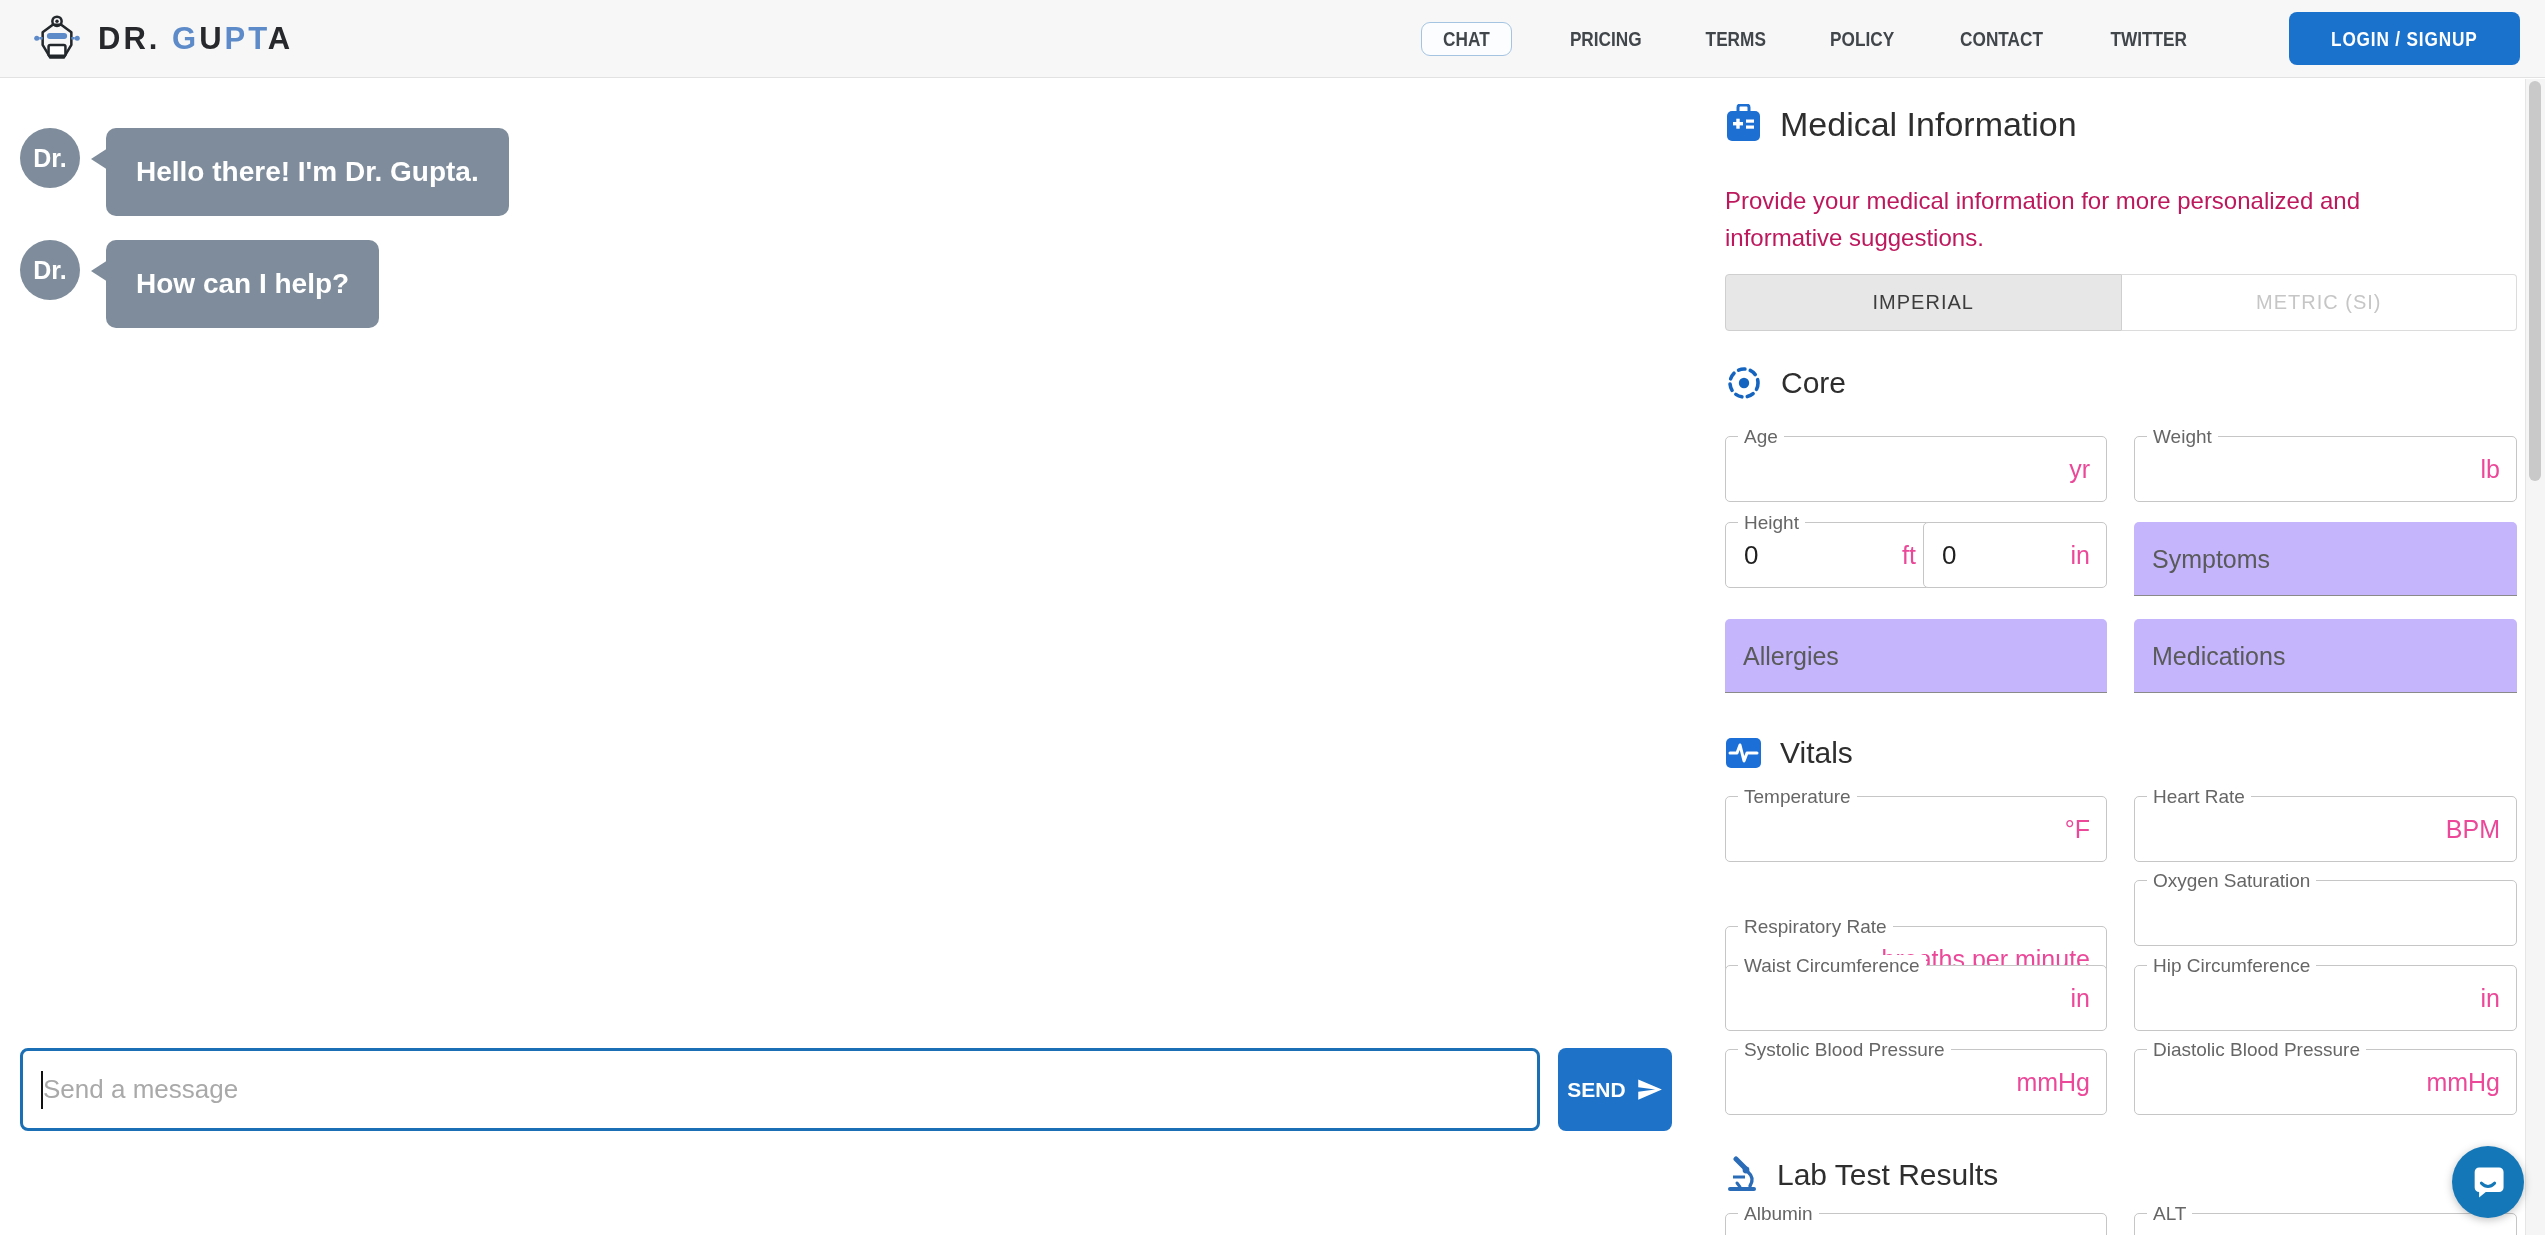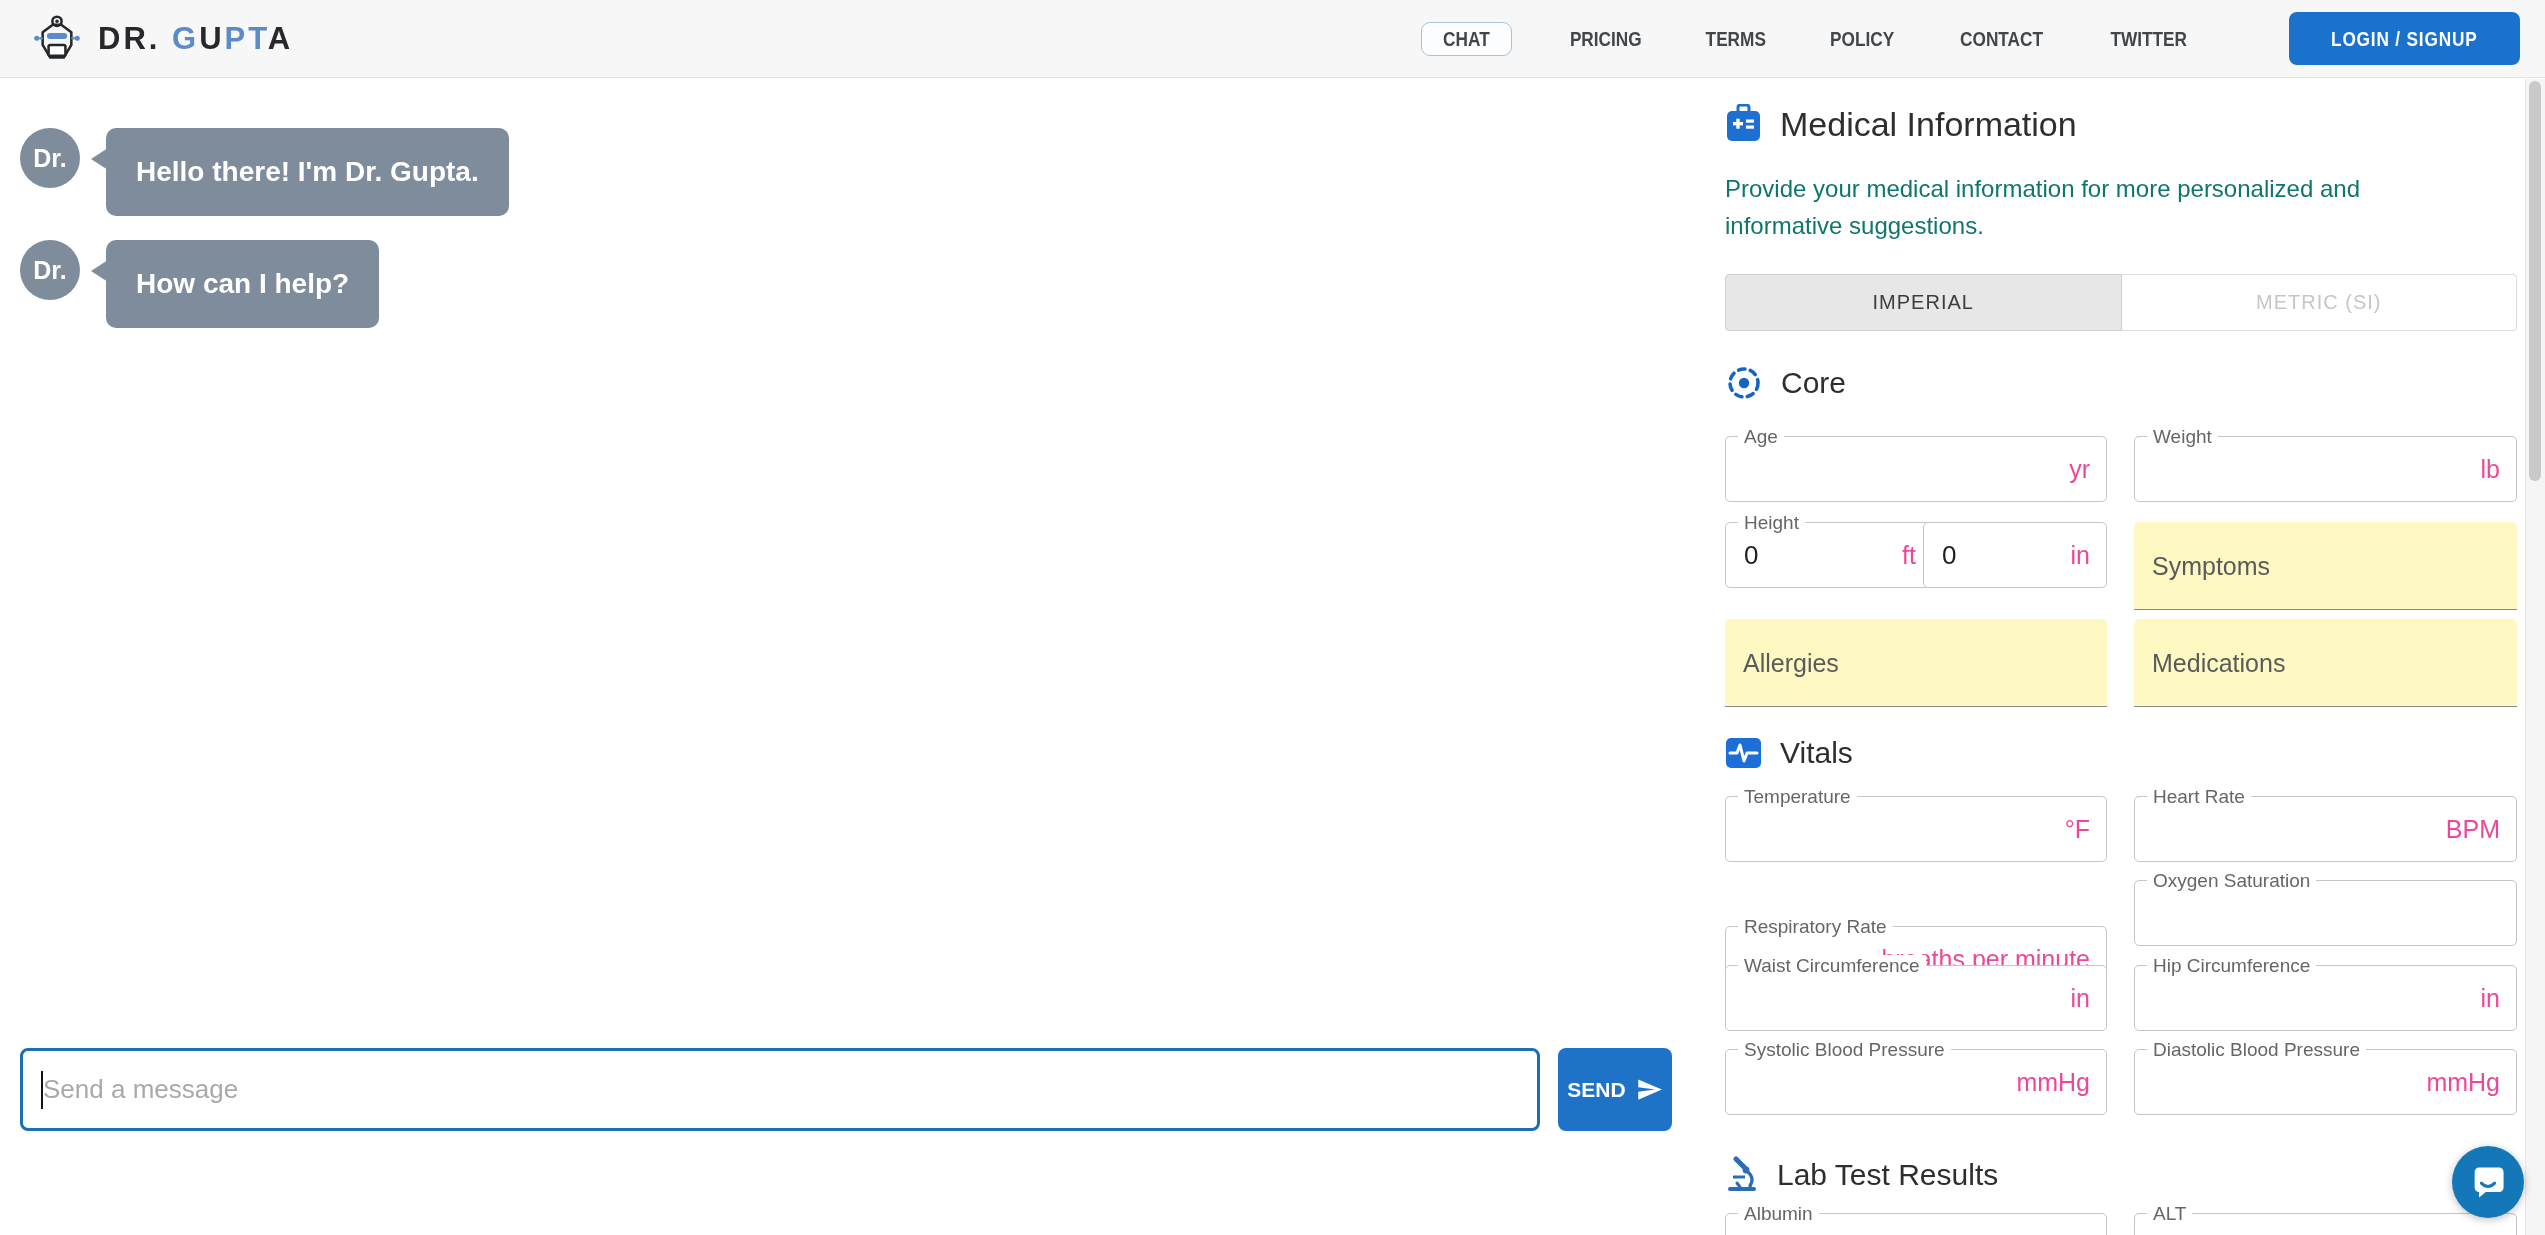--- a/index.html
+++ b/index.html
@@ -43,32 +43,32 @@
           display:flex;align-items:center;padding-left:26px;box-sizing:border-box;gap:22px;
           font-size:23px;color:#1d3e5b;}
   .notice b{font-weight:700;}
   .notice .lnk{color:#3d7ea8;text-decoration:underline;cursor:pointer;}
 
   
   .panel{position:absolute;left:1725px;top:78px;width:792px;height:1157px;}
   .sec-head{position:absolute;display:flex;align-items:center;gap:18px;color:#2e2e2e;}
   .sec-head .t-main{font-size:34px;}
   .sec-head .t-sub{font-size:30px;}
-  .desc{position:absolute;top:92px;left:0;width:750px;font-size:24px;color:#0f766e;line-height:37px;}
+  .desc{position:absolute;top:104px;left:0;width:750px;font-size:24px;color:#be185d;line-height:37px;}
   .toggle{position:absolute;top:196px;left:0;width:792px;height:57px;display:flex;box-sizing:border-box;}
   .tg{flex:1;display:flex;align-items:center;justify-content:center;font-size:20px;letter-spacing:1px;
       box-sizing:border-box;cursor:pointer;}
   .tg.on{background:#e7e7e7;border:1px solid #cfcfcf;border-radius:4px 0 0 4px;color:#3d3d3d;}
   .tg.off{background:#fff;border:1px solid #dcdcdc;border-left:none;border-radius:0 4px 4px 0;color:#c6c6c6;}
 
   .ofield{position:absolute;height:66px;border:1px solid #c6c6c6;border-radius:5px;background:#fff;box-sizing:border-box;}
   .olabel{position:absolute;top:-11px;left:12px;background:#fff;padding:0 6px;font-size:19px;color:#666;white-space:nowrap;}
   .ovalue{position:absolute;left:18px;top:50%;transform:translateY(-50%);font-size:26px;color:#1f1f1f;}
   .ounit{position:absolute;right:16px;top:50%;transform:translateY(-50%);font-size:25px;color:#ec4899;white-space:nowrap;}
-  .ffield{position:absolute;height:88px;background:#fef9c3;border-bottom:1px solid #8a8a8a;
+  .ffield{position:absolute;height:74px;background:#c4b5fd;border-bottom:1px solid #8a8a8a;
           border-radius:5px 5px 0 0;box-sizing:border-box;cursor:text;}
   .flabel{position:absolute;left:18px;top:50%;transform:translateY(-50%);font-size:25px;color:#5a5a5a;}
   .col-l{left:0;width:382px;}
   .col-r{left:409px;width:383px;}
 
   
   .scroll-track{position:absolute;right:0;top:79px;width:19px;height:1156px;background:#f5f5f5;border-left:1px solid #e6e6e6;}
   .scroll-thumb{position:absolute;left:3px;top:2px;width:12px;height:400px;background:#c9c9c9;border-radius:7px;}
   .intercom{position:absolute;left:2452px;top:1146px;width:72px;height:72px;border-radius:50%;
             background:#1478b8;box-shadow:0 2px 8px rgba(0,0,0,.25);display:flex;align-items:center;

